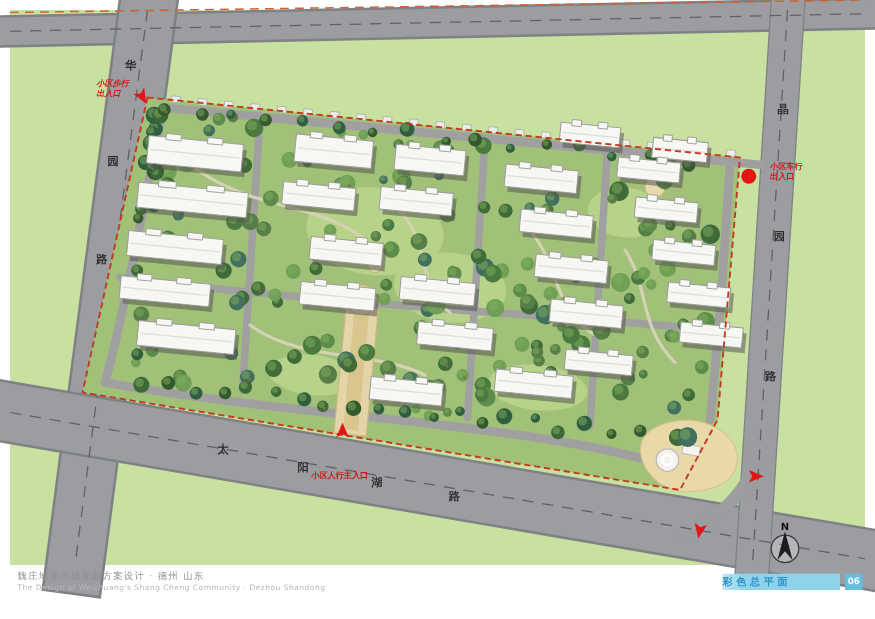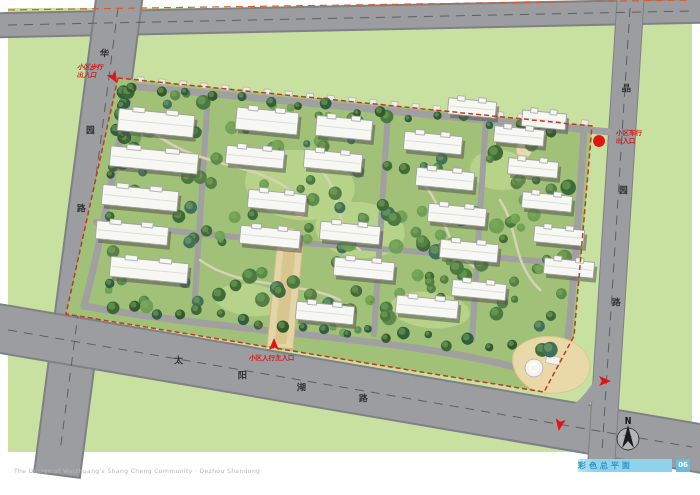--- a/index.html
+++ b/index.html
@@ -753,29 +753,30 @@
       <path d="M628,425 L634,448 L628,441 L622,448 Z" fill="#1c1c1c"></path>
       <text id="north-n" x="628" y="424" text-anchor="middle" font-size="8" font-weight="bold" fill="#111111">N</text>
     </g>
   </svg>
 
   <div id="labels">
       <div class="ent-label" style="left: 77px; top: 64px; font-style: italic;">小区步行
 出入口</div>
       <div class="ent-label" style="left: 616px; top: 119px; margin-top: 11px;">小区车行
 出入口</div>
-      <div class="ent-label" style="left: 249px; top: 355px; text-align: right;">小区人行主入口</div>
+      <div class="ent-label" style="left: 249px; top: 377px; text-align: right;">小区人行主入口</div>
       <div class="road-char" style="left: 100px; top: 49px;">华</div>
       <div class="road-char" style="left: 86px; top: 126px;">园</div>
       <div class="road-char" style="left: 77px; top: 204px;">路</div>
       <div class="road-char" style="left: 174px; top: 356px;">太</div>
       <div class="road-char" style="left: 238px; top: 371px;">阳</div>
       <div class="road-char" style="left: 297px; top: 383px;">湖</div>
       <div class="road-char" style="left: 359px; top: 394px;">路</div>
       <div class="road-char" style="left: 622px; top: 84px;">晶</div>
       <div class="road-char" style="left: 619px; top: 186px;">园</div>
       <div class="road-char" style="left: 612px; top: 298px;">路</div>
     </div>
 
+  <div class="title-cn">魏庄地块尚城家园方案设计 · 德州 山东</div>
   <div class="title-en">The Design of Weizhuang's Shang Cheng Community · Dezhou Shandong</div>
   <div class="sheet-bar">彩色总平面</div>
   <div class="sheet-num">06</div>
 </div>
 
 </body></html>

